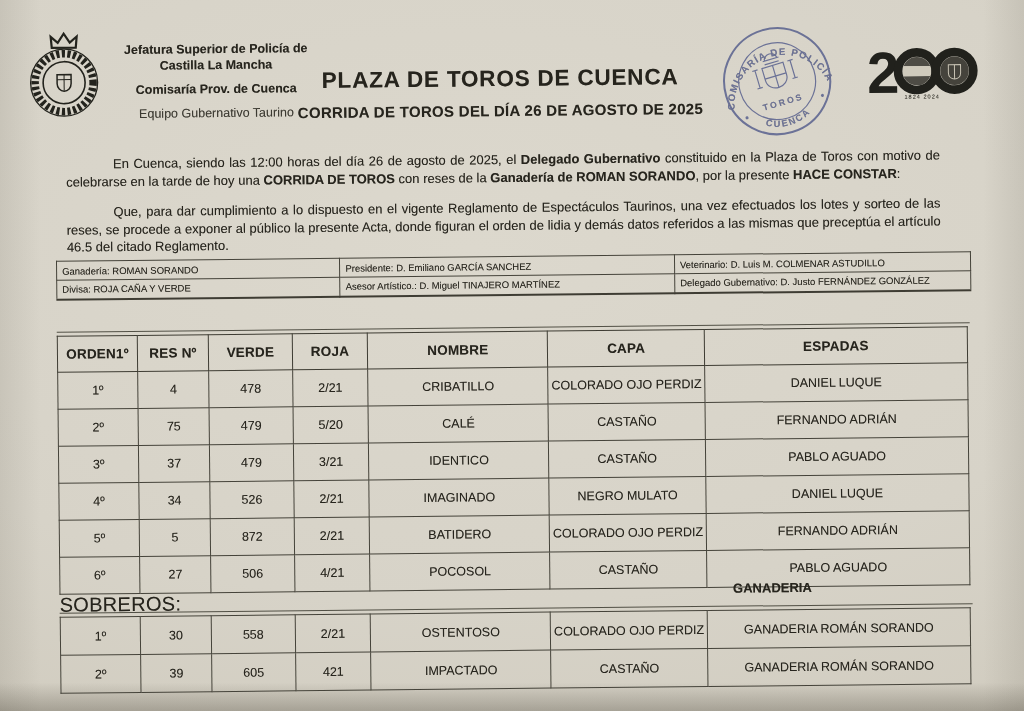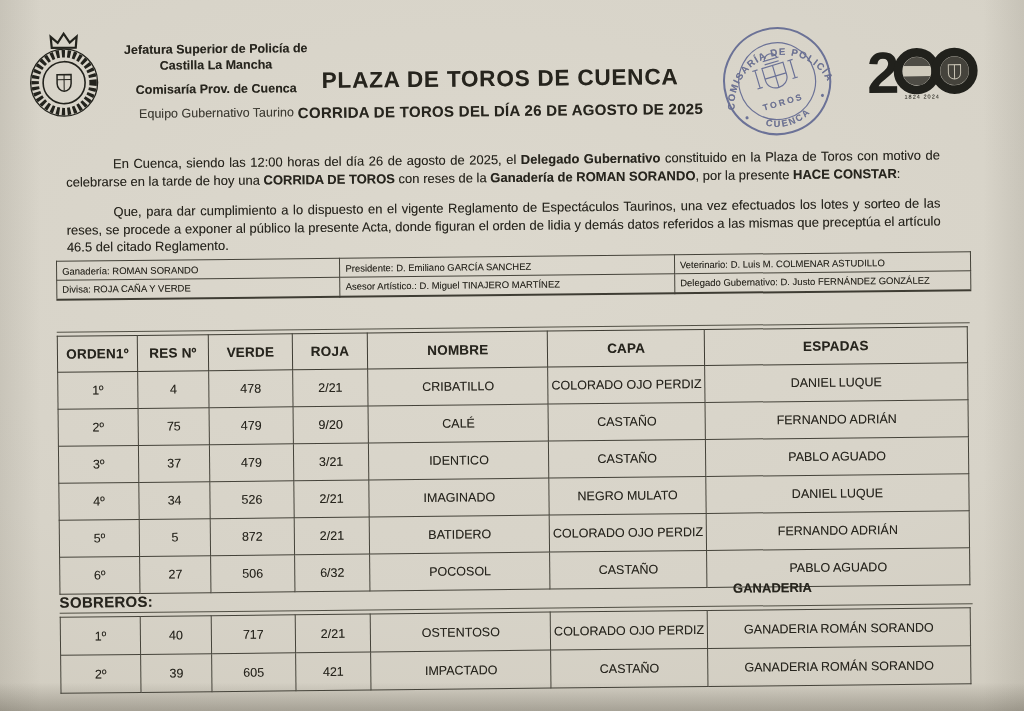--- a/index.html
+++ b/index.html
@@ -45,21 +45,21 @@
 
   .hairline { position:absolute; height:1px; background:rgba(58,56,46,0.85); }
   .hl-main { left:57px; top:327px; width:913px; }
   .hl-sob  { left:57px; top:608px; width:913px; }
 
   .lidia { position:absolute; left:57px; top:331px; width:911px; font-size:12.5px; text-align:center; }
   .lidia th { font-size:13.5px; font-weight:bold; height:36px; border:1.5px solid #3e3c33; letter-spacing:0.2px; }
   .lidia td { height:37px; border:1px solid #45433a; vertical-align:middle; }
 
   .sobreros-line { position:absolute; left:57px; top:589px; width:911px; height:22px; }
-  .sobreros-label { font-weight:bold; font-size:15px; letter-spacing:0.3px; }
+  .sobreros-label { font-weight:normal; font-size:20px; letter-spacing:0.3px; }
   .ganaderia-header { position:absolute; left:563px; top:-6px; width:300px; text-align:center; font-weight:bold; font-size:13px; }
 
   .sobtable { position:absolute; left:57px; top:612px; width:911px; font-size:12.5px; text-align:center; }
   .sobtable td { height:38px; border:1px solid #45433a; vertical-align:middle; }
 </style>
 </head>
 <body>
 
 <div class="photo">
   <div class="sheet">
@@ -198,21 +198,21 @@
         <td>478</td>
         <td>2/21</td>
         <td>CRIBATILLO</td>
         <td>COLORADO OJO PERDIZ</td>
         <td>DANIEL LUQUE</td>
       </tr>
       <tr>
         <td>2º</td>
         <td>75</td>
         <td>479</td>
-        <td>9/20</td>
+        <td>5/20</td>
         <td>CALÉ</td>
         <td>CASTAÑO</td>
         <td>FERNANDO ADRIÁN</td>
       </tr>
       <tr>
         <td>3º</td>
         <td>37</td>
         <td>479</td>
         <td>3/21</td>
         <td>IDENTICO</td>
@@ -234,21 +234,21 @@
         <td>872</td>
         <td>2/21</td>
         <td>BATIDERO</td>
         <td>COLORADO OJO PERDIZ</td>
         <td>FERNANDO ADRIÁN</td>
       </tr>
       <tr>
         <td>6º</td>
         <td>27</td>
         <td>506</td>
-        <td>6/32</td>
+        <td>4/21</td>
         <td>POCOSOL</td>
         <td>CASTAÑO</td>
         <td>PABLO AGUADO</td>
       </tr>
     </tbody>
       </table>
 
     <div class="sobreros-line">
       <span class="sobreros-label">SOBREROS:</span>
       <span class="ganaderia-header">GANADERIA</span>
@@ -262,22 +262,22 @@
           <col style="width:7.8%">
           <col style="width:9.2%">
           <col style="width:8.3%">
           <col style="width:19.8%">
           <col style="width:17.2%">
           <col style="width:28.9%">
         </colgroup>
       <tbody>
           <tr>
         <td>1º</td>
-        <td>40</td>
-        <td>717</td>
+        <td>30</td>
+        <td>558</td>
         <td>2/21</td>
         <td>OSTENTOSO</td>
         <td>COLORADO OJO PERDIZ</td>
         <td>GANADERIA ROMÁN SORANDO</td>
       </tr>
       <tr>
         <td>2º</td>
         <td>39</td>
         <td>605</td>
         <td>421</td>

